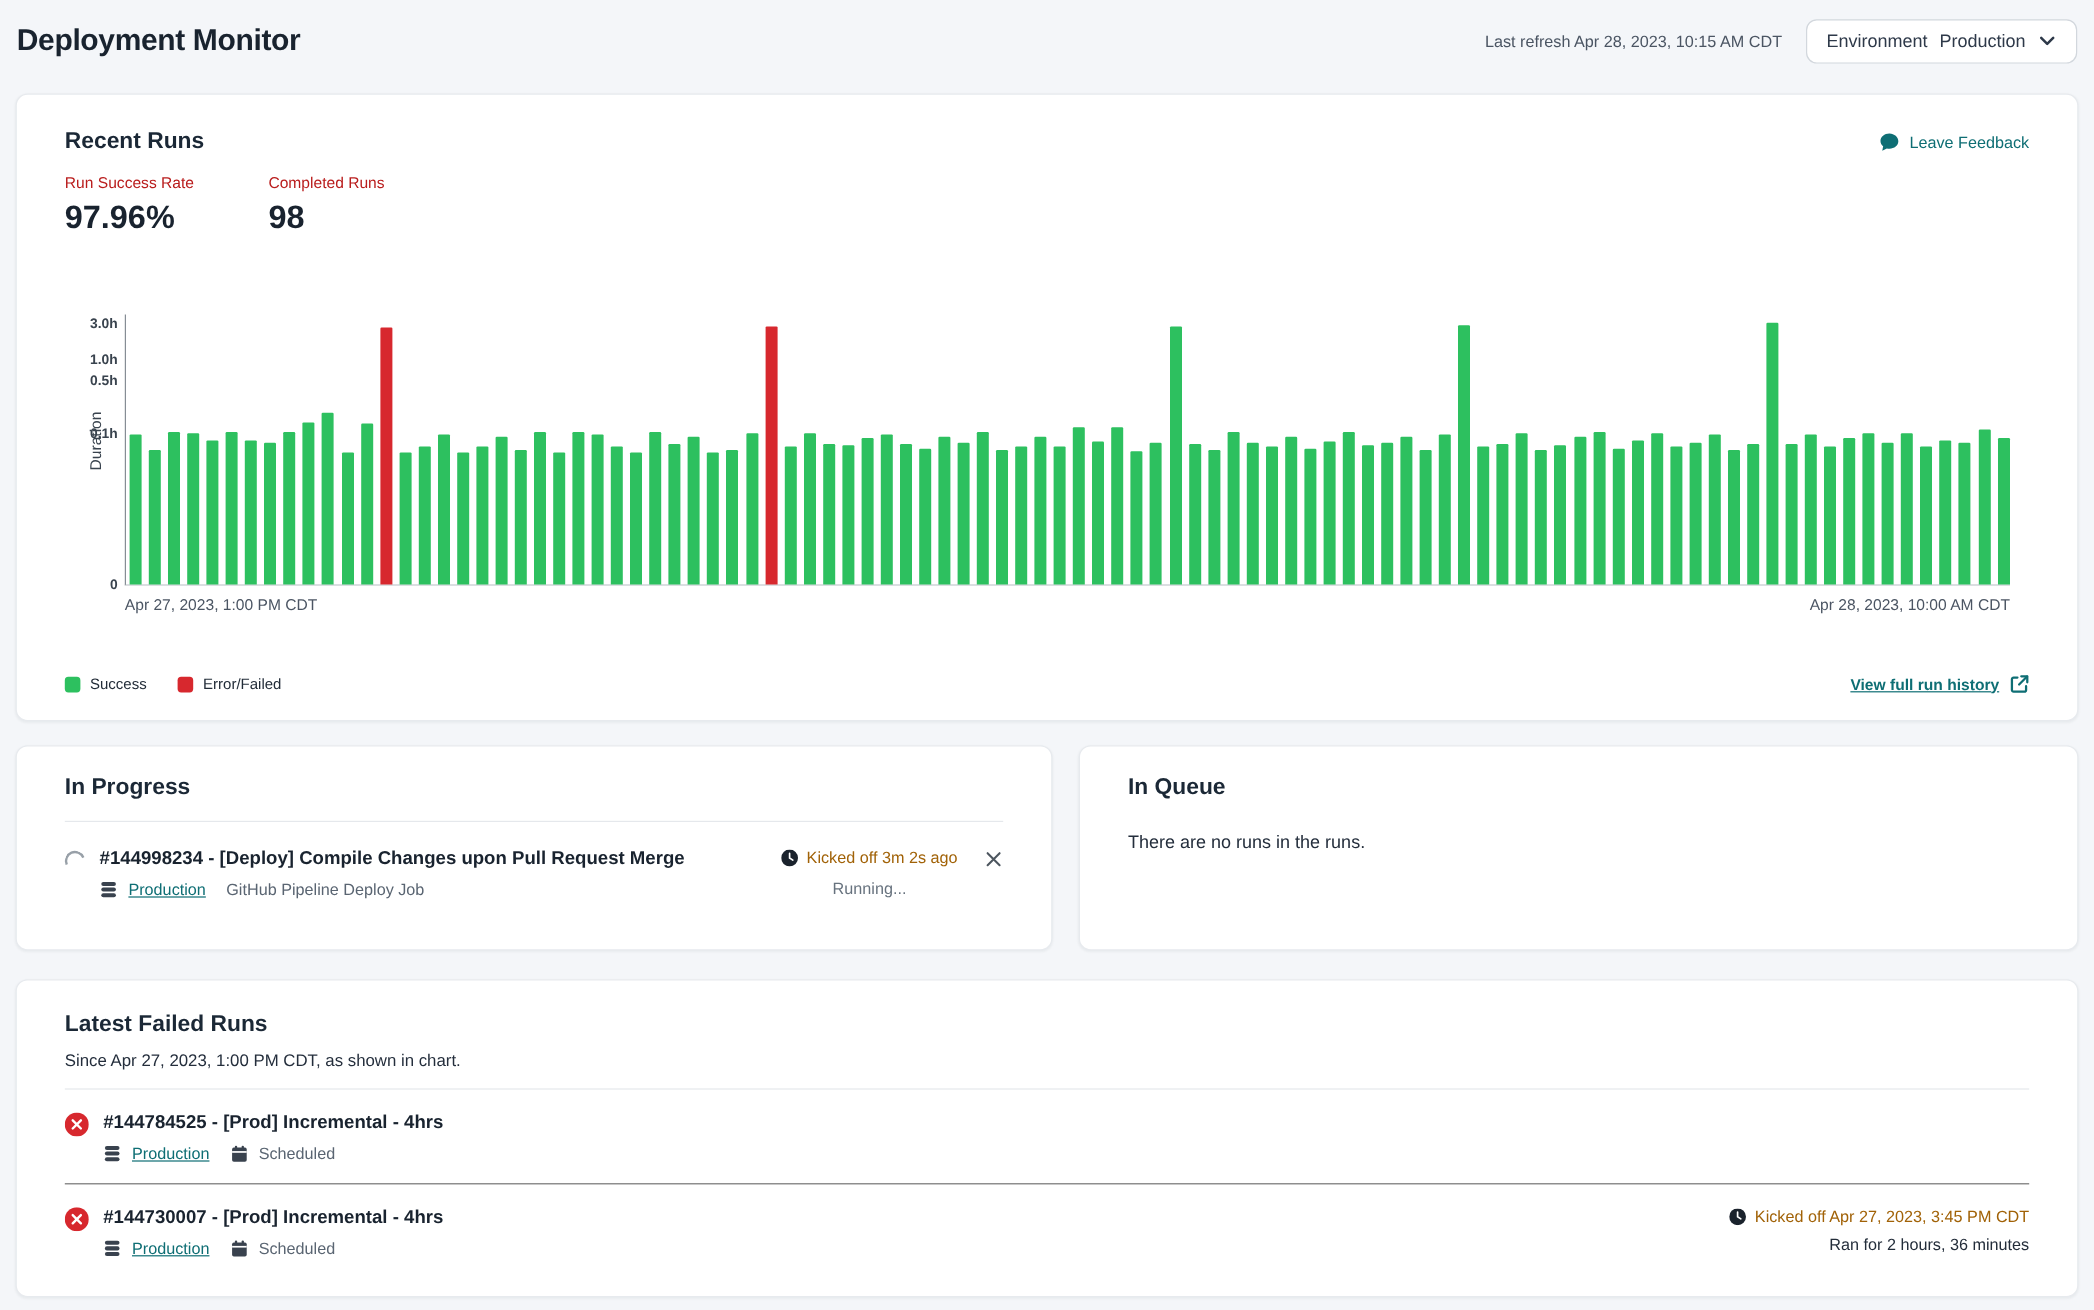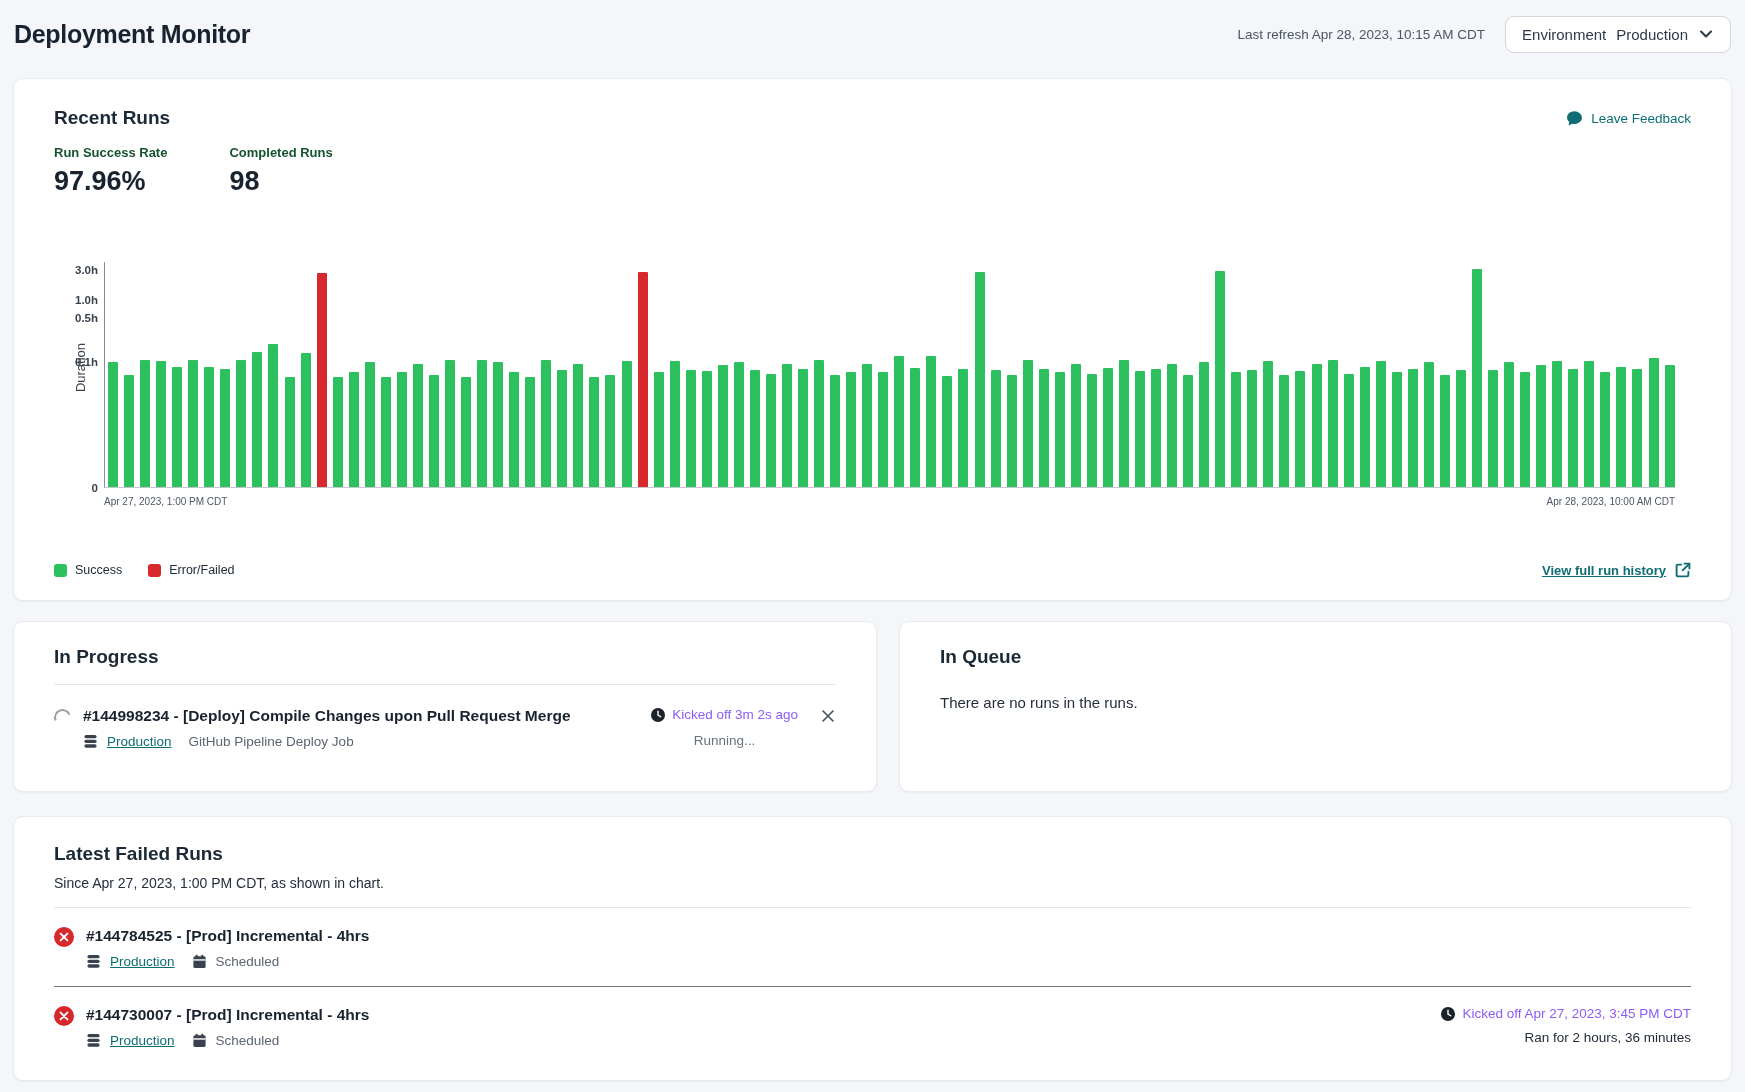--- a/index.html
+++ b/index.html
@@ -25,36 +25,36 @@
   .card {
     background:#fff; border:1px solid #e7eaee; border-radius:10px;
     box-shadow:0 1px 2px rgba(20,30,45,.05);
   }
   .card-title { font-size:19px; font-weight:700; color:#1b2836; }
   
   .recent-runs { margin-top:20px; height:523px; padding:28px 40px 20px 40px; }
   .rr-head { display:flex; justify-content:space-between; align-items:center; }
   .feedback-link { display:flex; align-items:center; gap:8px; font-size:13.5px; color:#0e6e74; cursor:pointer;justify-content:space-between; }
   .metrics { display:flex; gap:62px; margin-top:16px; }
-  .metric-label { font-size:13px; font-weight:700; color:#14532d; }
+  .metric-label { font-size:13px; font-weight:400; color:#b91c1c; }
   .metric-value { font-size:27px; line-height:34px; font-weight:700; margin-top:4px; color:#19232f; }
   
   .chart { position:relative; height:262px; margin-top:58px; }
   .chart-plot {
     position:absolute; left:50px; right:16px; top:6px; height:226px;
     border-left:1px solid #868d95; border-bottom:1px solid #c3c8cd;
   }
   .bars { display:flex; align-items:flex-end; justify-content:space-between; height:100%; padding-left:3px; }
   .bar { width:10px; border-radius:1px 1px 0 0; }
   .ytick { position:absolute; right: calc(100% - 44px); width:40px; text-align:right; transform:translateY(-50%); font-size:11.5px; font-weight:700; color:#39434e; }
   .axis-title {
     position:absolute; left:-4px; top:104px; transform:rotate(-90deg); transform-origin:center;
     font-size:13px; color:#39434e; width:60px; text-align:center;
   }
-  .xlab { position:absolute; top:240px; font-size:10px; color:#4b5563; }
+  .xlab { position:absolute; top:240px; font-size:13px; color:#4b5563; }
   .xlab.left { left:50px; } .xlab.right { right:16px; }
   
   .legend-row { display:flex; justify-content:space-between; align-items:center; margin-top:44px; }
   .legend { display:flex; align-items:center; gap:26px; }
   .legend-item { display:flex; align-items:center; gap:8px; font-size:12.5px; color:#222c38; }
   .swatch { width:13px; height:13px; border-radius:3px; }
   .history-link { display:flex; align-items:center; gap:9px; font-size:13px; font-weight:700; color:#0e6e74; cursor:pointer; }
   .history-link .txt { text-decoration:underline; }
   
   .mid-row { display:grid; grid-template-columns:864px 1fr; gap:22px; margin-top:20px; }
@@ -66,21 +66,21 @@
     border:2px solid transparent; border-top-color:#98a0a8; border-left-color:#98a0a8;
     transform:rotate(22deg);
   }
   .run-main { flex:1; min-width:0; }
   .run-title { font-size:15.5px; font-weight:700; color:#19232f; }
   .run-meta { display:flex; align-items:center; gap:9px; margin-top:9px; font-size:13.5px; color:#5a6572; }
   .env-link { color:#0e6e74; text-decoration:underline; cursor:pointer; }
   .job-name { margin-left:8px; }
   .run-right { display:flex; align-items:flex-start; margin-left:16px; }
   .right-texts { text-align:right; }
-  .kicked { display:flex; align-items:center; gap:7px; font-size:13.5px; color:#8b5cf6; justify-content:flex-end; }
+  .kicked { display:flex; align-items:center; gap:7px; font-size:13.5px; color:#a16207; justify-content:flex-end; }
   .running { font-size:13.5px; color:#67727e; margin-top:11px; text-align:center; }
   .close-btn { margin-left:22px; margin-top:1px; cursor:pointer; color:#4d565f; }
   .queue-msg { margin-top:26px; font-size:15px; color:#242e3c; }
   
   .failed-card { margin-top:24px; height:265px; padding:26px 40px 20px 40px; }
   .failed-sub { margin-top:10px; font-size:14px; color:#242e3c; }
   .failed-row { display:flex; padding:19px 0 17px 0; }
   .failed-row.first { border-bottom:1px solid #737373; }
   .fail-icon { flex:none; margin-right:12px; margin-top:0px; }
   .fr-right { text-align:right; margin-left:16px; }

